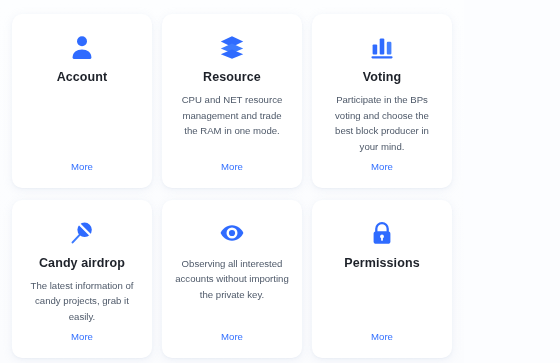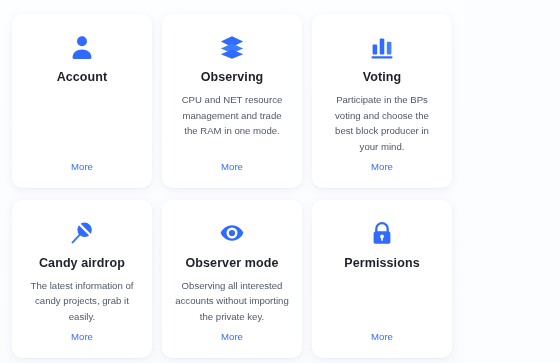--- a/index.html
+++ b/index.html
@@ -98,21 +98,21 @@
   </div>
 
   <div class="feature-card row-1">
     <div class="card-icon">
       <svg width="28" height="28" viewBox="0 0 28 28" aria-hidden="true">
         <path d="M14 3.2 25.2 8.6 14 14 2.8 8.6z" fill="#2f6bff"></path>
         <path d="M14 10.6 25.2 15.4 14 20.2 2.8 15.4z" fill="#3d7bff"></path>
         <path d="M14 16.6 25.2 21.2 14 25.8 2.8 21.2z" fill="#2f6bff"></path>
       </svg>
     </div>
-    <div class="card-title">Observing</div>
+    <div class="card-title">Resource</div>
     <div class="card-desc">CPU and NET resource management and trade the RAM in one mode.</div>
     <a class="card-more">More</a>
   </div>
 
   <div class="feature-card row-1">
     <div class="card-icon">
       <svg width="28" height="28" viewBox="0 0 28 28" aria-hidden="true">
         <rect x="4.6" y="11.5" width="4.6" height="10" rx="1.1" fill="#2f6bff"></rect>
         <rect x="11.7" y="5.4" width="4.6" height="16.1" rx="1.1" fill="#2f6bff"></rect>
         <rect x="18.8" y="8.8" width="4.6" height="12.7" rx="1.1" fill="#4480ff"></rect>
@@ -138,21 +138,20 @@
   </div>
 
   <div class="feature-card row-2">
     <div class="card-icon">
       <svg width="28" height="28" viewBox="0 0 28 28" aria-hidden="true">
         <path d="M14 6.3c5.6 0 9.9 4.1 11.4 7.7-1.5 3.6-5.8 7.7-11.4 7.7S4.1 17.6 2.6 14C4.1 10.4 8.4 6.3 14 6.3z" fill="#2f6bff"></path>
         <circle cx="14" cy="14" r="5.5" fill="#ffffff"></circle>
         <circle cx="14" cy="14" r="3.1" fill="#2f6bff"></circle>
       </svg>
     </div>
-    <div class="card-title">Observer mode</div>
     <div class="card-desc">Observing all interested accounts without importing the private key.</div>
     <a class="card-more">More</a>
   </div>
 
   <div class="feature-card row-2">
     <div class="card-icon">
       <svg width="28" height="28" viewBox="0 0 28 28" aria-hidden="true">
         <path d="M8.3 12.4V9.8a5.7 5.7 0 0 1 11.4 0v2.6" stroke="#2f6bff" stroke-width="2.3" fill="none" stroke-linecap="round"></path>
         <rect x="5.6" y="12.2" width="16.8" height="12.6" rx="2.6" fill="#2f6bff"></rect>
         <circle cx="14" cy="17.4" r="1.9" fill="#ffffff"></circle>

